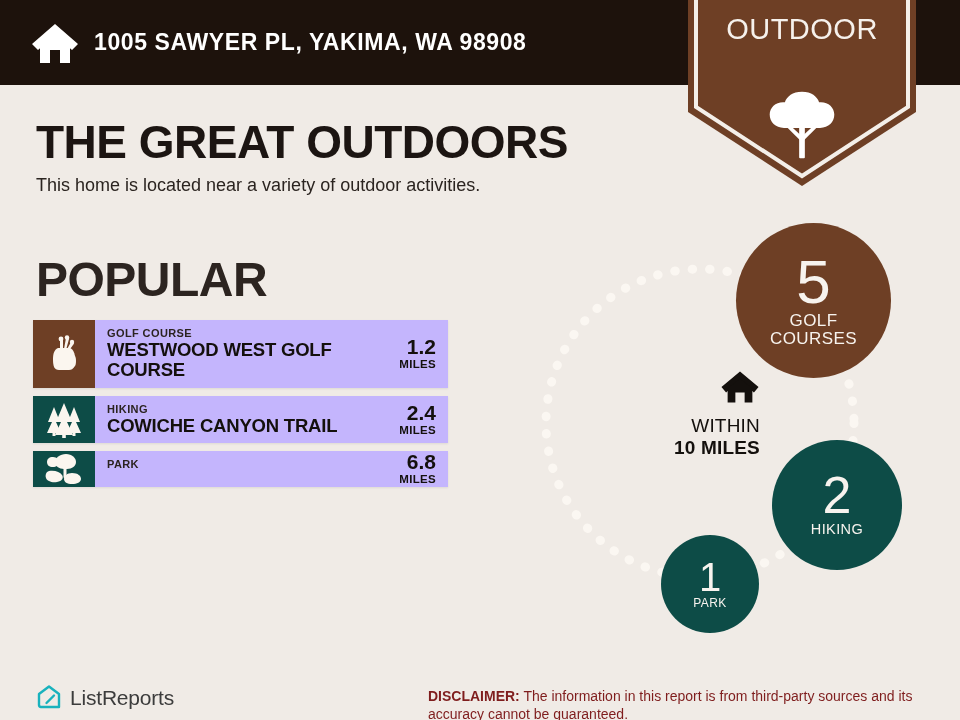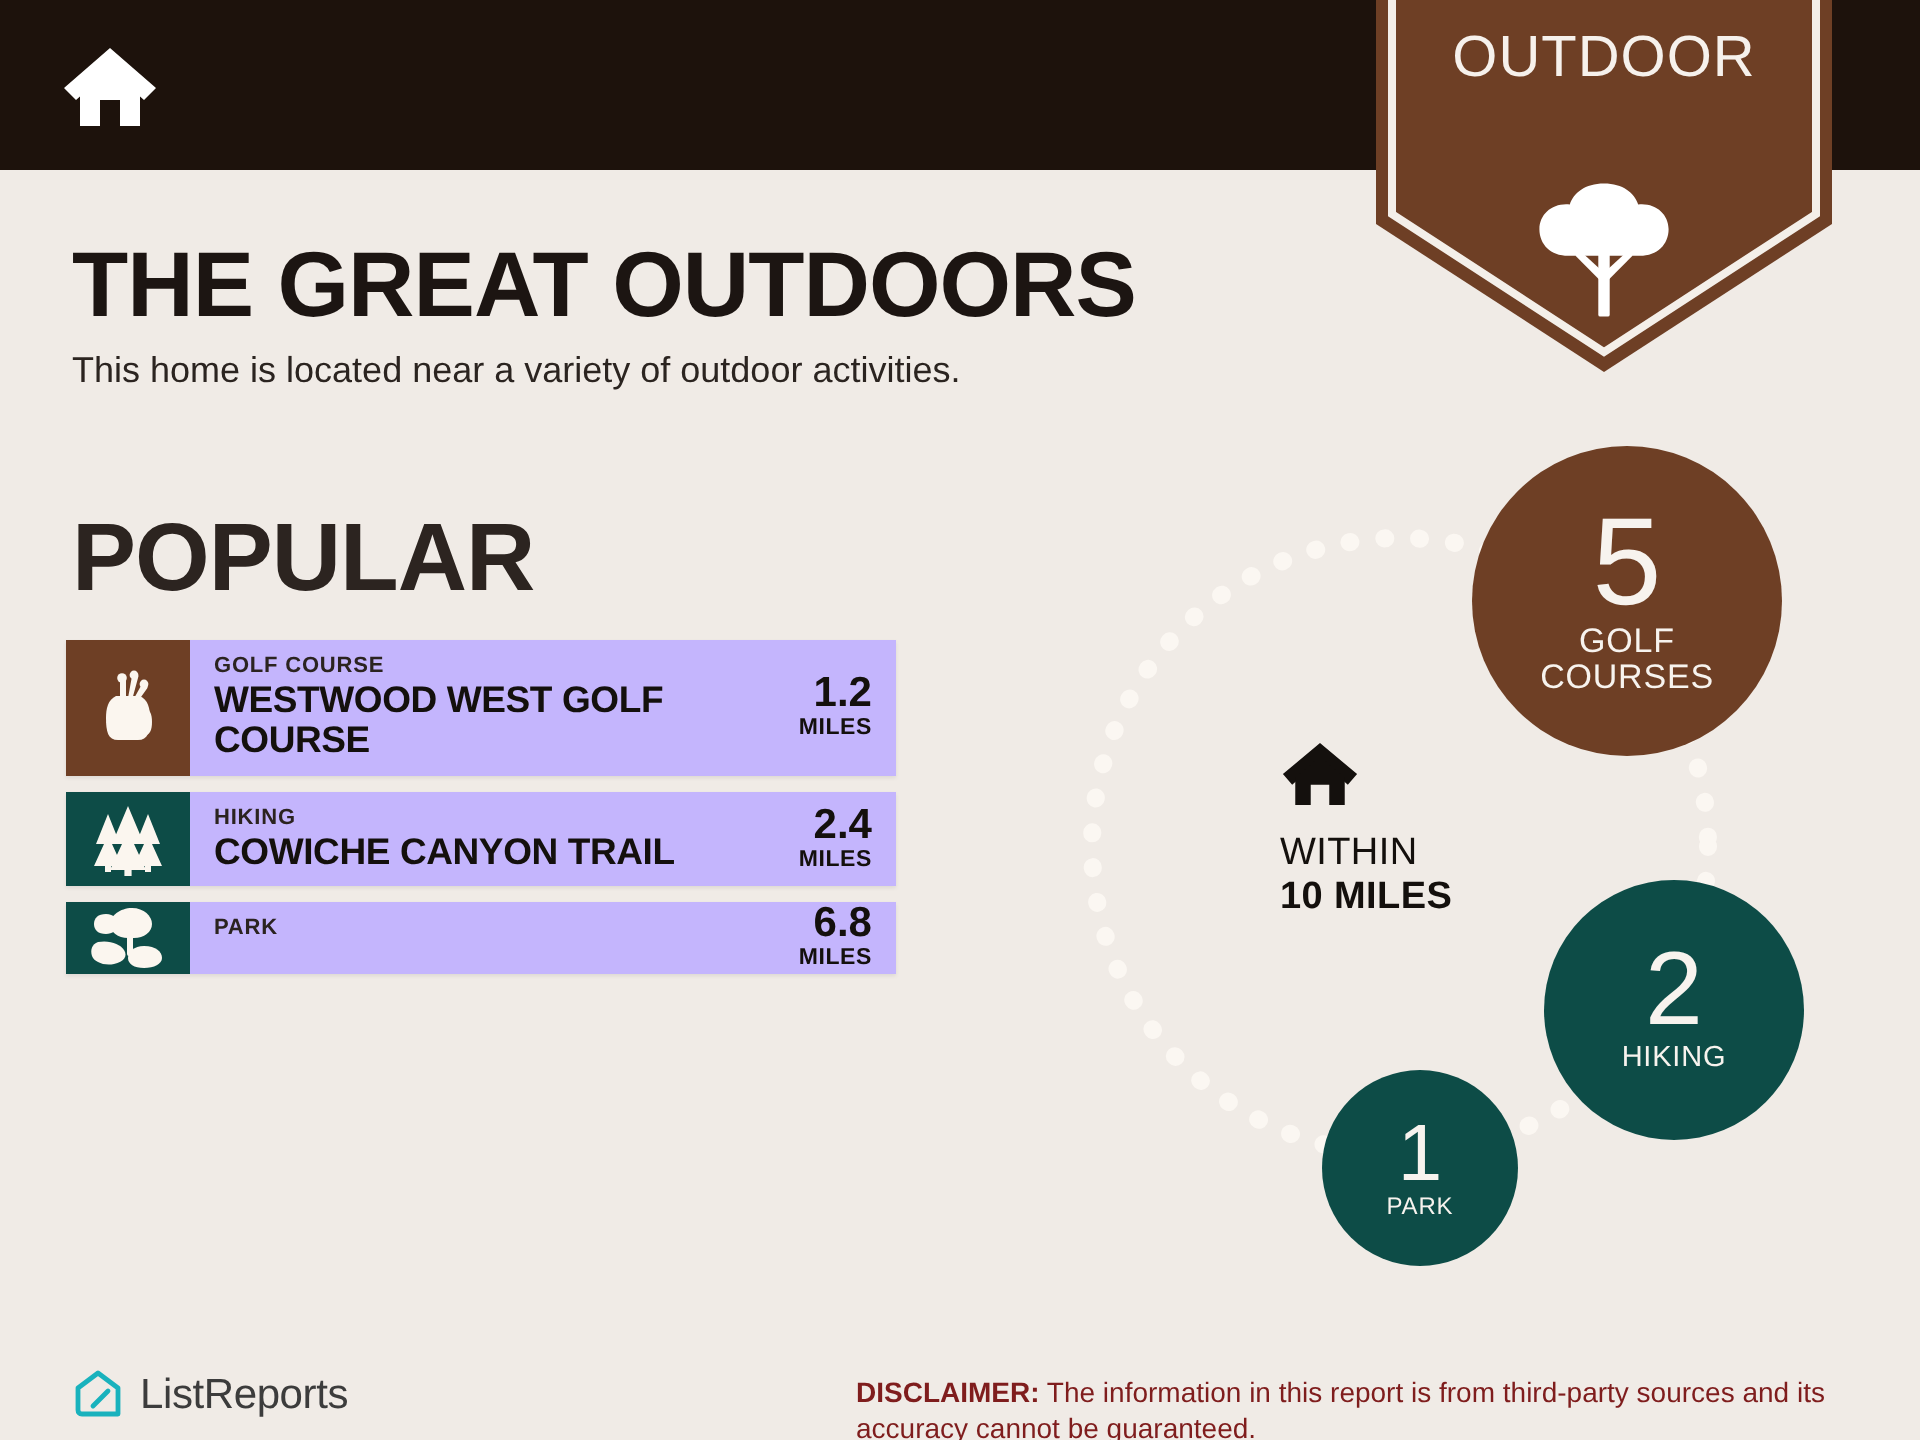--- a/index.html
+++ b/index.html
@@ -191,21 +191,21 @@
     width: 98px; height: 98px;
     background: #0d4c47;
   }
   #circle-park .stat-num { font-size: 40px; margin-bottom: 1px; }
   #circle-park .stat-label { font-size: 12px; }
 
   #center-node {
     position: absolute;
     left: 100px; top: 180px;
     width: 120px;
-    text-align: left;
+    text-align: right;
   }
   #center-home-icon { display: block; margin: 0 auto 8px; }
   #center-line1 {
     font-size: 19px;
     color: #14100d;
     line-height: 1.1;
     letter-spacing: 0.2px;
   }
   #center-line2 {
     font-size: 19px;
@@ -242,20 +242,21 @@
 </head>
 <body>
 
 <div id="header-bar">
   <span id="header-home-icon">
     <svg width="50" height="50" viewBox="0 0 50 50" aria-hidden="true">
       <path fill="#ffffff" d="M25 6 L48 26 L42 32 L25 17 L8 32 L2 26 Z"></path>
       <path fill="#ffffff" d="M10 28 L25 15 L40 28 L40 45 L30 45 L30 32 L20 32 L20 45 L10 45 Z"></path>
     </svg>
   </span>
+  <span id="header-address">1005 SAWYER PL, YAKIMA, WA 98908</span>
 </div>
 
 <div id="report-badge">
   <svg width="228" height="192" viewBox="0 0 228 192" aria-hidden="true">
     <path fill="#6e3f25" d="M0 0 H228 V118 L114 192 L0 118 Z"></path>
     <path fill="none" stroke="#f4efe9" stroke-width="4" d="M8 0 V113 L114 182 L220 113 V0"></path>
     <g fill="#ffffff" transform="translate(114,132) scale(0.95)">
       <path d="M0 -36 c10 0 16 5 18 11 c9 -1 16 5 16 13 c0 8 -6 14 -15 14 l-38 0 c-9 0 -15 -6 -15 -14 c0 -8 7 -14 16 -13 c2 -6 8 -11 18 -11 Z"></path>
       <rect x="-3" y="0" width="6" height="34" rx="1"></rect>
       <path d="M-1 10 L-13 -1 L-15 2 L-1 16 Z"></path>

